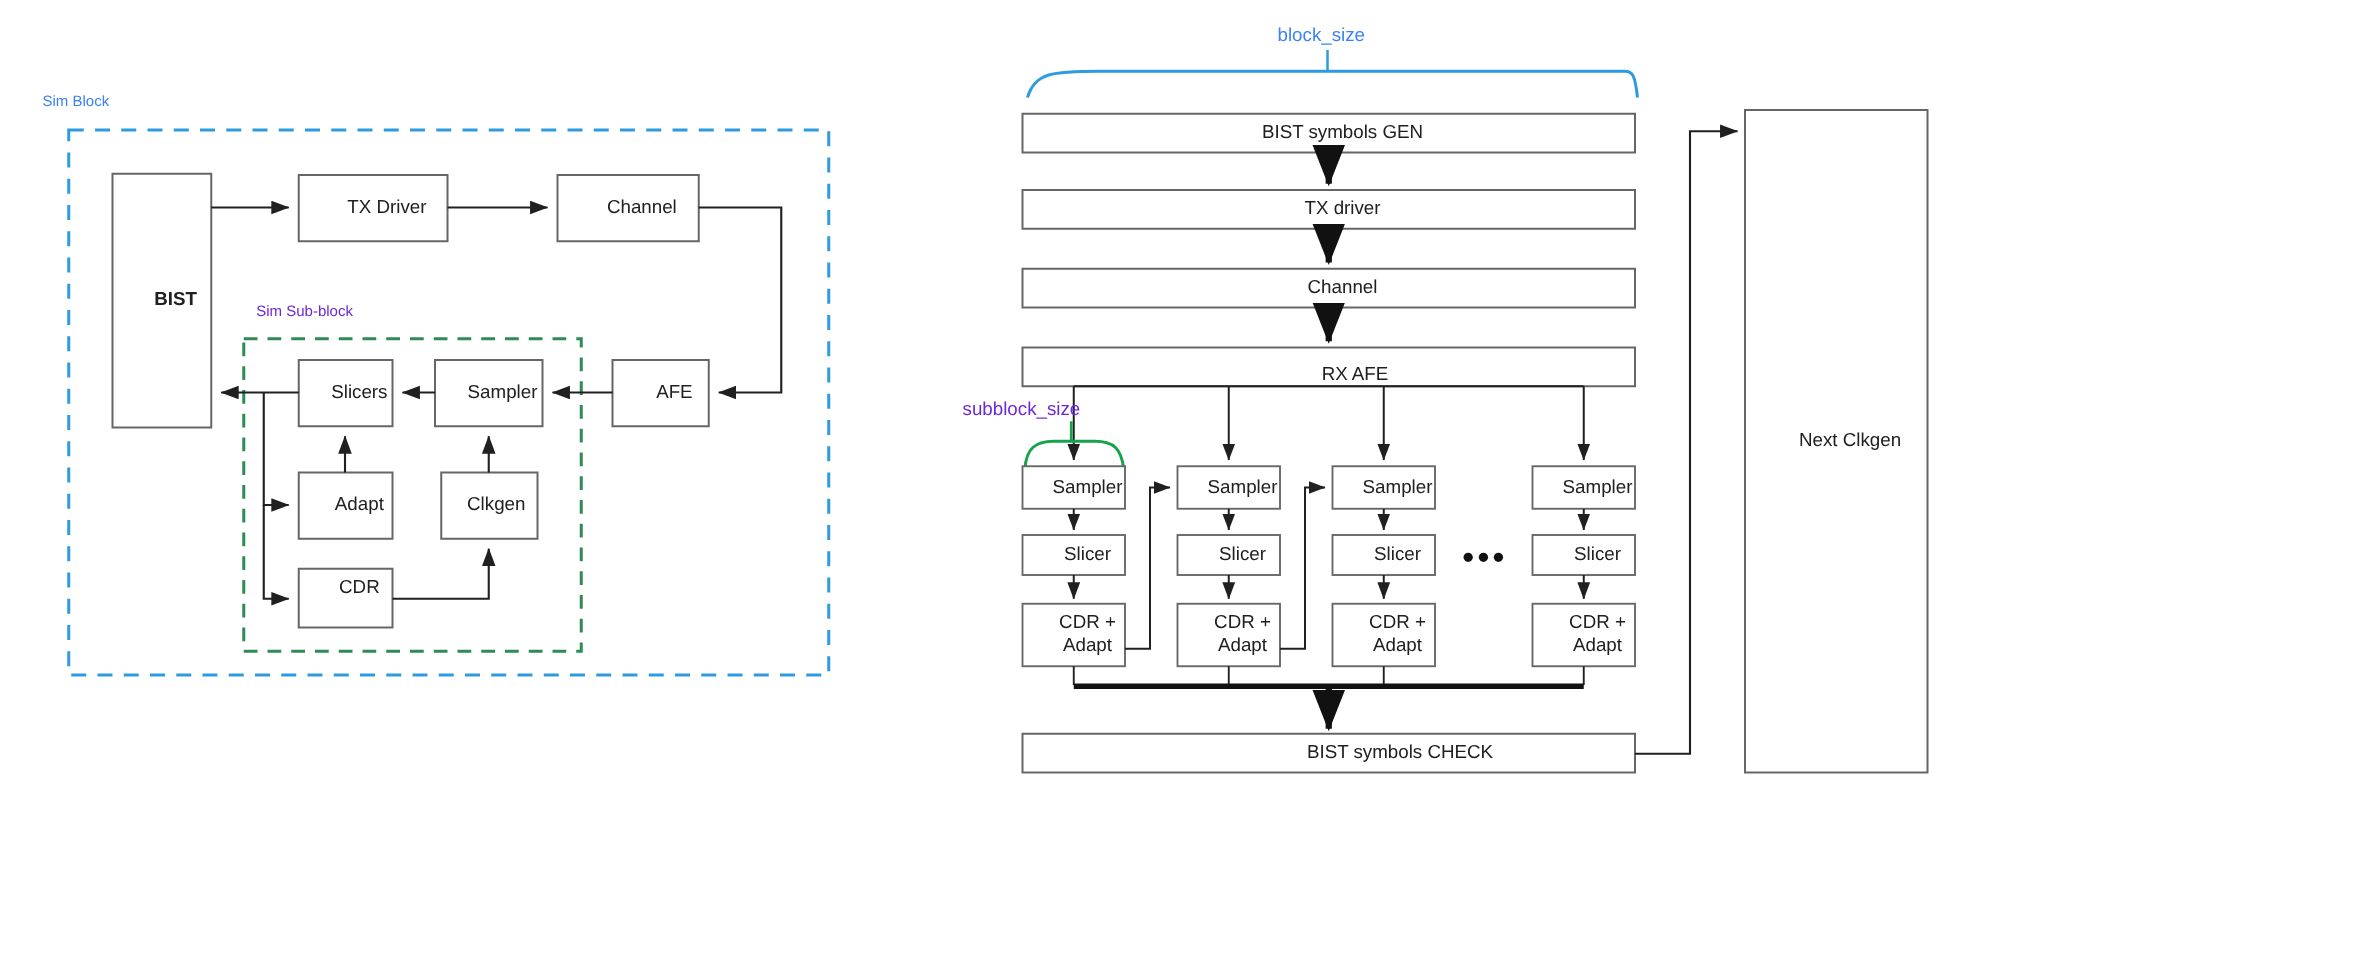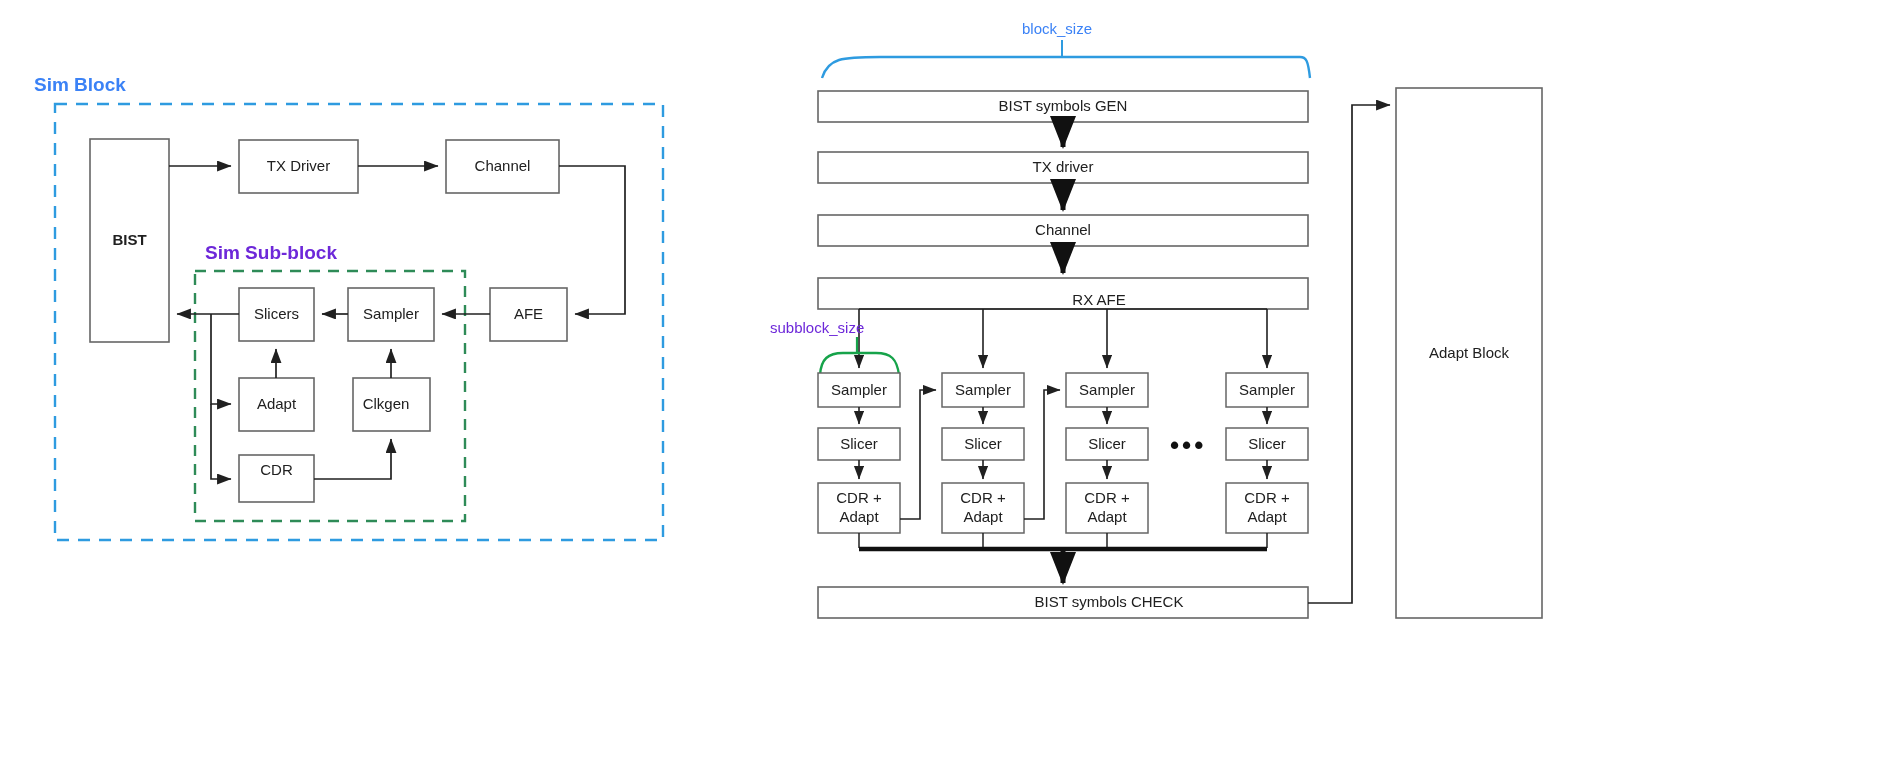--- a/index.html
+++ b/index.html
@@ -8,28 +8,28 @@
     font-family:"Liberation Sans",sans-serif;
     position:relative;overflow:hidden;
   }
   #canvas{position:absolute;left:0;top:0;width:1892px;height:773px;}
   .lbl{
     position:absolute;
     font-family:"Liberation Sans",sans-serif;
     white-space:pre;
     pointer-events:none;
   }
-  .group-title{font-weight:bold;font-size:19px;}
+  .group-title{font-weight:normal;font-size:12px;}
   .blue{color:#3b82f6;}
   .green{color:#6d28d9;}
   .brace-lbl{font-size:15px;}
   .box-lbl{
     position:absolute;color:#202020;font-size:15px;
     display:flex;align-items:center;justify-content:center;
-    text-align:center;line-height:1.25;
+    text-align:center;line-height:1.25;margin-left:11px;
   }
   .ellipsis{
     position:absolute;font-size:26px;font-weight:bold;color:#111;
     letter-spacing:3px;
   }
 </style>
 </head>
 <body>
 
 <svg id="canvas" viewBox="0 0 1892 773">
@@ -141,21 +141,21 @@
 <div class="box-lbl" style="left:239px;top:378px;width:75px;height:53px;">Adapt</div>
 <div class="box-lbl" style="left:353px;top:378px;width:66px;height:53px;">Clkgen</div>
 <div class="box-lbl" style="left:239px;top:455px;width:75px;height:30px;">CDR</div>
 
 <div class="lbl brace-lbl blue" style="left:1022px;top:20px;">block_size</div>
 <div class="lbl brace-lbl green" style="left:770px;top:319px;">subblock_size</div>
 
 <div class="box-lbl" style="left:818px;top:91px;width:490px;height:31px;">BIST symbols GEN</div>
 <div class="box-lbl" style="left:818px;top:152px;width:490px;height:31px;">TX driver</div>
 <div class="box-lbl" style="left:818px;top:215px;width:490px;height:31px;">Channel</div>
-<div class="box-lbl" style="left:818px;top:278px;width:490px;height:45px;padding-left:36px;">RX AFE</div>
+<div class="box-lbl" style="left:792px;top:278px;width:490px;height:45px;padding-left:36px;">RX AFE</div>
 
 <div class="box-lbl" style="left:818px;top:373px;width:82px;height:34px;">Sampler</div>
 <div class="box-lbl" style="left:818px;top:428px;width:82px;height:32px;">Slicer</div>
 <div class="box-lbl" style="left:818px;top:483px;width:82px;height:50px;white-space:pre-line;">CDR +
 Adapt</div>
 
 <div class="box-lbl" style="left:942px;top:373px;width:82px;height:34px;">Sampler</div>
 <div class="box-lbl" style="left:942px;top:428px;width:82px;height:32px;">Slicer</div>
 <div class="box-lbl" style="left:942px;top:483px;width:82px;height:50px;white-space:pre-line;">CDR +
 Adapt</div>
@@ -166,13 +166,13 @@
 Adapt</div>
 
 <div class="box-lbl" style="left:1226px;top:373px;width:82px;height:34px;">Sampler</div>
 <div class="box-lbl" style="left:1226px;top:428px;width:82px;height:32px;">Slicer</div>
 <div class="box-lbl" style="left:1226px;top:483px;width:82px;height:50px;white-space:pre-line;">CDR +
 Adapt</div>
 
 <div class="ellipsis" style="left:1170px;top:430px;">•••</div>
 
 <div class="box-lbl" style="left:818px;top:587px;width:582px;height:31px;">BIST symbols CHECK</div>
-<div class="box-lbl" style="left:1396px;top:88px;width:146px;height:530px;">Adapt Block</div>
+<div class="box-lbl" style="left:1396px;top:88px;width:146px;height:530px;">Next Clkgen</div>
 
 </body></html>

